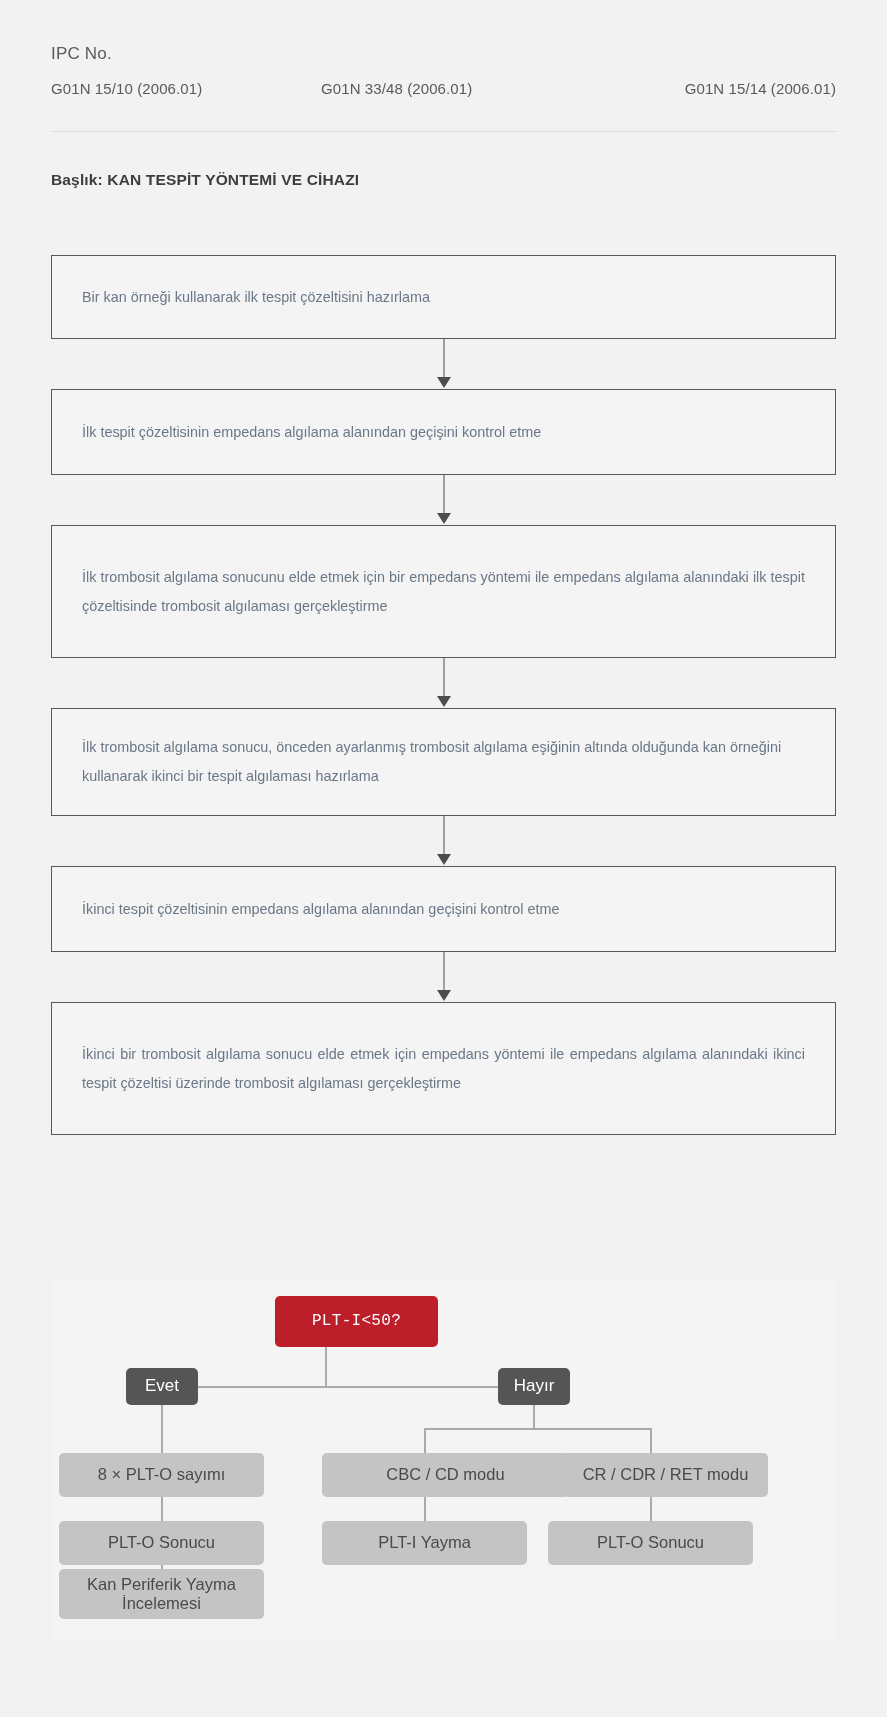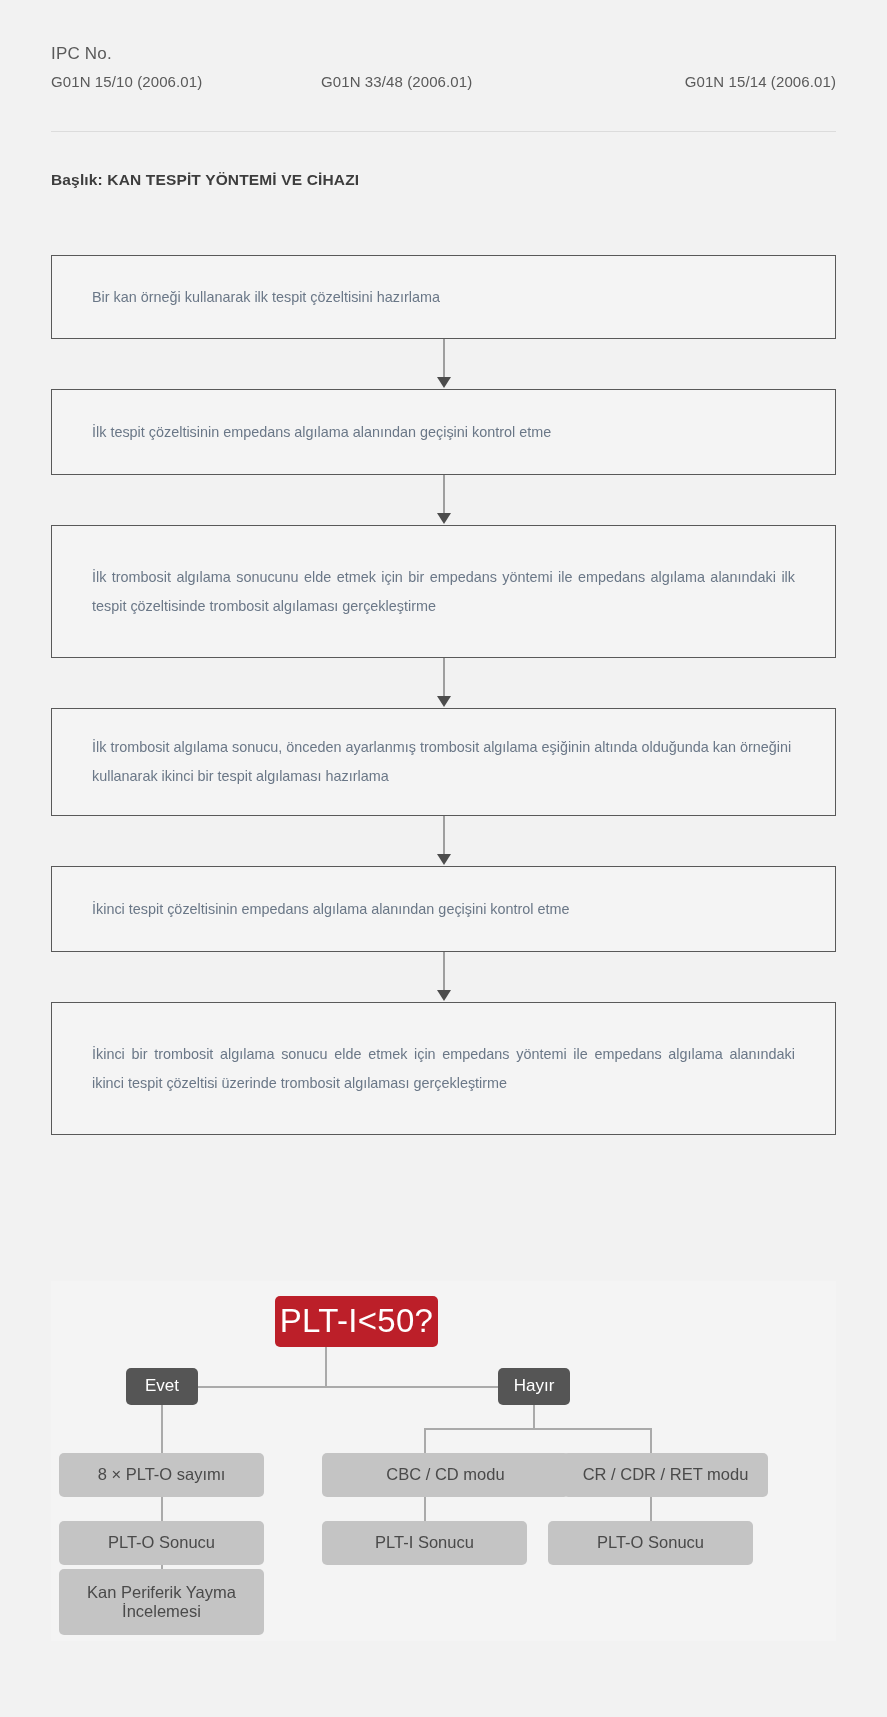--- a/index.html
+++ b/index.html
@@ -18,21 +18,21 @@
   .header {
     position: absolute;
     left: 51px;
     top: 44px;
     width: 785px;
   }
   .ipc-label {
     font-size: 17px;
     color: #5a5a5a;
     letter-spacing: 0.2px;
-    margin-bottom: 9px;
+    margin-bottom: 16px;
   }
   .ipc-row {
     display: flex;
     font-size: 15px;
     color: #5a5a5a;
     letter-spacing: 0.1px;
   }
   .ipc-code { white-space: nowrap; }
   .ipc-code.c1 { width: 270px; }
   .ipc-code.c2 { width: 268px; }
@@ -61,21 +61,21 @@
   
   .flow {
     position: absolute;
     left: 51px;
     top: 255px;
     width: 785px;
   }
   .flow-box {
     border: 1px solid #595959;
     background: #f4f4f4;
-    padding: 26px 40px;
+    padding: 26px 30px;
     display: flex;
     align-items: center;
   }
   .flow-box-text {
     font-size: 14.4px;
     line-height: 2.0;
     color: #6a7787;
     width: 100%;
   }
   .flow-box-text.justify { text-align: justify; text-align-last: left; }
@@ -124,22 +124,23 @@
     display: flex;
     align-items: center;
     justify-content: center;
     text-align: center;
     border-radius: 5px;
     line-height: 1.18;
   }
   .node-decision {
     background: #bc1f29;
     color: #ffffff;
-    font-size: 33px;
+    font-size: 16px;
     letter-spacing: 0.3px;
+    font-family: Liberation Mono, monospace;
   }
   .node-branch {
     background: #555555;
     color: #ffffff;
     font-size: 17px;
   }
   .node-result {
     background: #c4c4c4;
     color: #4a4a4a;
     font-size: 16.5px;
@@ -240,29 +241,29 @@
   <div class="node node-branch" style="left:447px; top:87px; width:72px; height:37px;">
     <span>Hayır</span>
   </div>
 
   <div class="node node-result" style="left:8px; top:172px; width:205px; height:44px;">
     <span>8 × PLT-O sayımı</span>
   </div>
   <div class="node node-result" style="left:8px; top:240px; width:205px; height:44px;">
     <span>PLT-O Sonucu</span>
   </div>
-  <div class="node node-result" style="left:8px; top:288px; width:205px; height:66px; padding:0 8px;">
+  <div class="node node-result" style="left:8px; top:288px; width:205px; height:50px; padding:0 8px;">
     <span>Kan Periferik Yayma İncelemesi</span>
   </div>
 
   <div class="node node-result" style="left:271px; top:172px; width:247px; height:44px;">
     <span>CBC / CD modu</span>
   </div>
   <div class="node node-result" style="left:271px; top:240px; width:205px; height:44px;">
-    <span>PLT-I Sonucu</span>
+    <span>PLT-I Yayma</span>
   </div>
 
   <div class="node node-result" style="left:512px; top:172px; width:205px; height:44px;">
     <span>CR / CDR / RET modu</span>
   </div>
   <div class="node node-result" style="left:497px; top:240px; width:205px; height:44px;">
     <span>PLT-O Sonucu</span>
   </div>
 </div>
 

